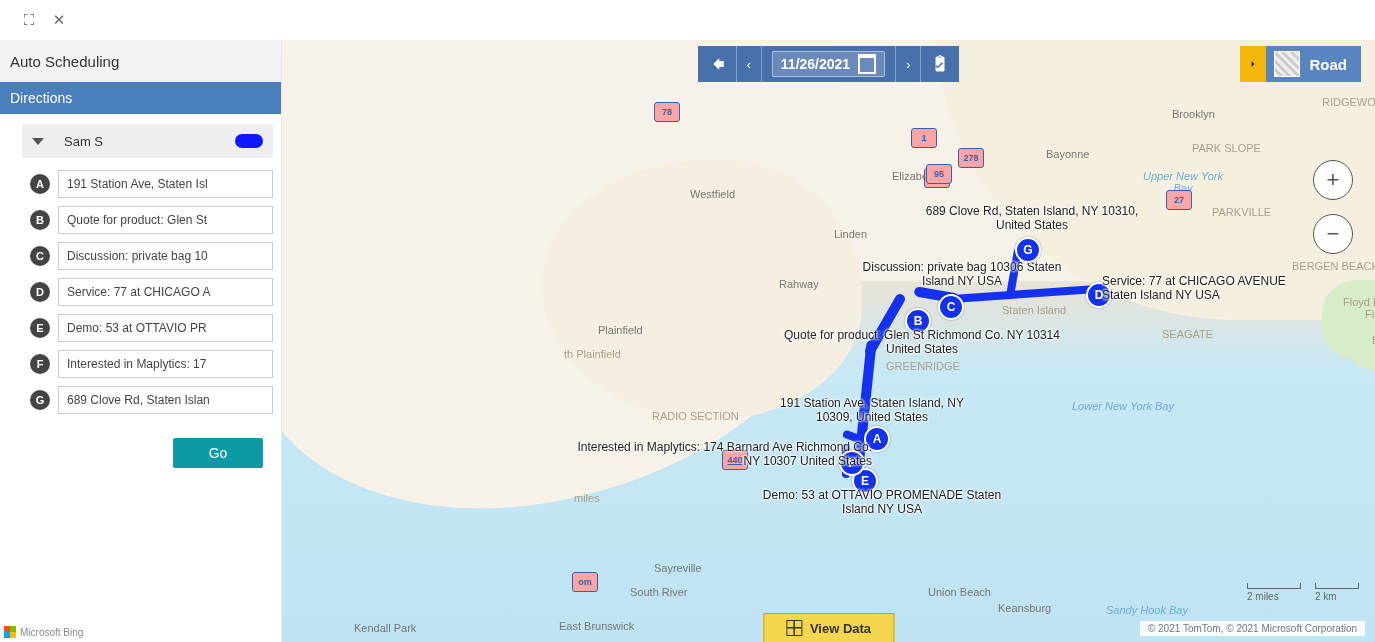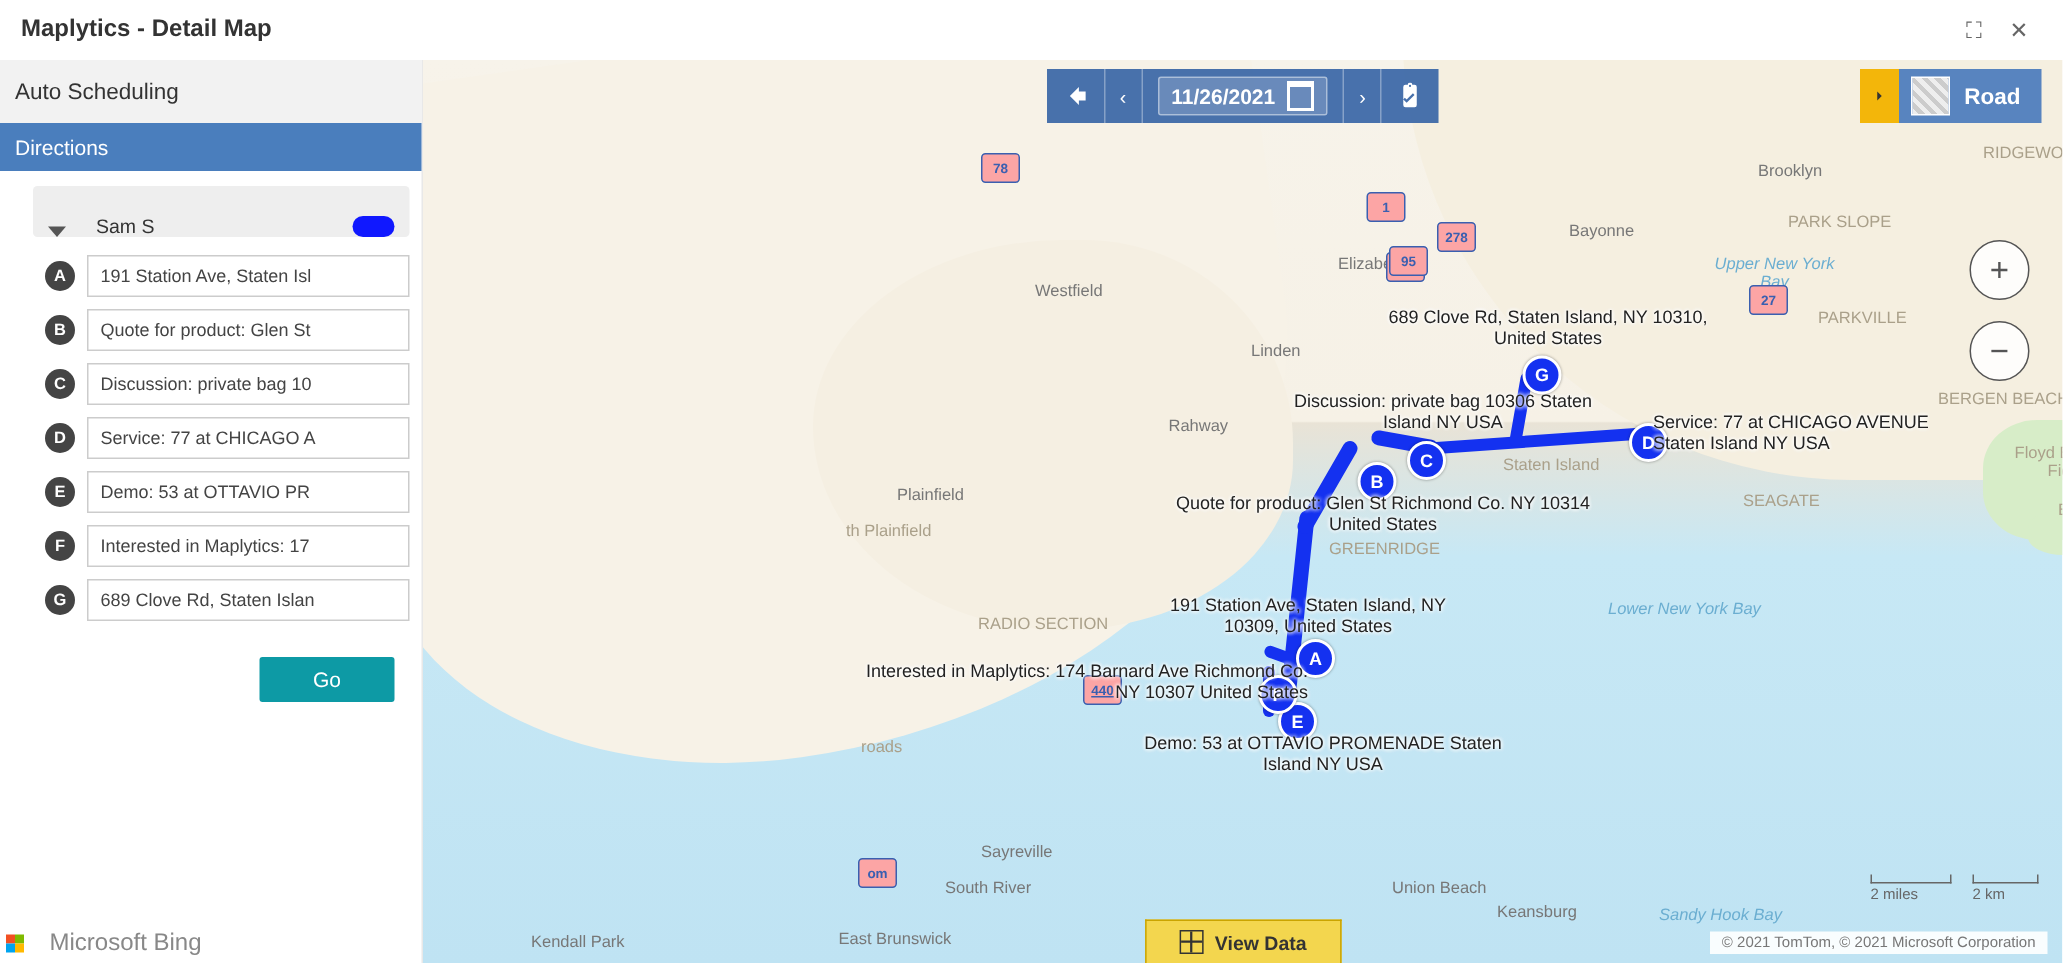--- a/index.html
+++ b/index.html
@@ -8,21 +8,21 @@
 .titlebar { height:40px; display:flex; align-items:center; padding:0 14px;}
 .titlebar .title { font-size:16px; font-weight:600; color:#333; flex:1;}
 .titlebar .tbtn { width:30px; text-align:center; color:#666; cursor:pointer; font-size:15px;}
 .body { display:flex; height:602px; }
 .sidebar { width:281px; border-right:1px solid #e8e8e8; display:flex; flex-direction:column;}
 .autosched { background:#f2f2f2; display:flex; align-items:center; height:42px; padding:0 10px;
   font-size:15px; color:#333;}
 .directions-hdr { background:#4a7ebd; color:#fff; height:32px; display:flex; align-items:center;
   padding:0 10px; font-size:14px;}
 .driverpanel { padding:10px 8px 0 22px;}
-.driverrow { background:#eeeeee; height:34px; display:flex; align-items:flex-end; border-radius:3px;
+.driverrow { background:#eeeeee; height:34px; display:flex; align-items:center; border-radius:3px;
   padding:0 10px; margin-bottom:12px;}
 .driverrow .tri { display:inline-block; width:0; height:0; border-left:6px solid transparent;
   border-right:6px solid transparent; border-top:7px solid #555; margin-right:20px;}
 .driverrow .name { flex:1;}
 .driverrow .badge { width:28px; height:14px; background:#1018ff; border-radius:8px;}
 .stoplist { padding:0 0 0 36px;}
 .stop { display:flex; align-items:center; margin-bottom:8px;}
 .stop .bullet { width:20px; height:20px; border-radius:50%; background:#444; color:#fff;
   display:flex; align-items:center; justify-content:center; font-size:11px; font-weight:600;
   flex:0 0 20px; margin-left:-28px; margin-right:8px;}
@@ -87,38 +87,37 @@
 .zoombtn { position:absolute; right:22px; width:38px; height:38px; border:1.5px solid #555;
   border-radius:50%; background:rgba(255,255,255,.85); display:flex; align-items:center;
   justify-content:center; font-size:22px; color:#555; cursor:pointer;}
 
 .scalebar { position:absolute; right:16px; bottom:40px; display:flex; gap:14px;}
 .scalebar .seglbl { font-size:10px; color:#666; position:relative; padding-top:8px;}
 .scalebar .seglbl:before { content:""; position:absolute; left:0; right:0; top:0; height:5px;
   border-left:1px solid #666; border-right:1px solid #666; border-bottom:1px solid #666;}
 .copyright { position:absolute; right:10px; bottom:6px; font-size:10px; color:#777;
   background:rgba(255,255,255,.9); padding:2px 8px;}
-.bing { position:absolute; left:4px; bottom:4px; font-size:16px; color:#888; display:flex;
-  align-items:center; gap:17px;}
+.bing { position:absolute; left:4px; bottom:4px; font-size:10px; color:#888; display:flex;
+  align-items:center; gap:4px;}
 .bing .sq { width:12px; height:12px; display:grid; grid-template-columns:1fr 1fr;}
 .bing .sq span:nth-child(1){background:#f25022}.bing .sq span:nth-child(2){background:#7fba00}
 .bing .sq span:nth-child(3){background:#00a4ef}.bing .sq span:nth-child(4){background:#ffb900}
 
 .viewdata { position:absolute; left:50%; transform:translateX(-50%); bottom:0;
   background:#f3d64e; border:1px solid #caa400; border-bottom:none; padding:6px 22px;
   font-weight:600; color:#333; cursor:pointer; display:flex; align-items:center; gap:8px;}
 .viewdata .grid { width:14px; height:14px; border:1.5px solid #333; background:
   linear-gradient(#333,#333) center/100% 1.5px no-repeat,
   linear-gradient(#333,#333) center/1.5px 100% no-repeat;}
 </style>
 </head>
 <body>
 
 <div class="titlebar">
-  <div class="title">Maplytics - Detail Map</div>
   <div class="tbtn">⛶</div>
   <div class="tbtn">✕</div>
 </div>
 
 <div class="body">
 
   <div class="sidebar">
     <div class="autosched">Auto Scheduling</div>
     <div class="directions-hdr">Directions</div>
 
@@ -196,21 +195,21 @@
         <div class="maplabel" style="left: 277px; top: 580px;">East Brunswick</div>
         <div class="maplabel" style="left: 564px; top: 600px;">Matawan</div>
         <div class="maplabel" style="left: 646px; top: 546px;">Union Beach</div>
         <div class="maplabel" style="left: 716px; top: 562px;">Keansburg</div>
         <div class="maplabel" style="left: 764px; top: 108px;">Bayonne</div>
         <div class="maplabel" style="left: 720px; top: 264px; color: rgb(170, 160, 138);">Staten Island</div>
         <div class="maplabel" style="left: 72px; top: 582px;">Kendall Park</div>
         <div class="maplabel waterlabel" style="left: 856px; top: 130px; white-space: normal; width: 90px; text-align: center;">Upper New York Bay</div>
         <div class="maplabel waterlabel" style="left: 790px; top: 360px;">Lower New York Bay</div>
         <div class="maplabel waterlabel" style="left: 824px; top: 564px;">Sandy Hook Bay</div>
-        <div class="maplabel" style="left: 292px; top: 452px; color: rgb(170, 160, 138);">roads</div>
+        <div class="maplabel" style="left: 292px; top: 452px; color: rgb(170, 160, 138);">miles</div>
         <div class="maplabel" style="left: 282px; top: 280px; color: rgb(170, 160, 138); margin-top: 28px;">th Plainfield</div>
         <div class="maplabel" style="left: 604px; top: 320px; color: rgb(170, 160, 138);">GREENRIDGE</div>
       </div>
     <div id="shields">
         <div class="shield" style="left: 372px; top: 62px;">78</div>
         <div class="shield" style="left: 629px; top: 88px;">1</div>
         <div class="shield" style="left: 676px; top: 108px;">278</div>
         <div class="shield" style="left: 884px; top: 140px; margin-top: 10px;">27</div>
         <div class="shield" style="left: 642px; top: 128px;">9</div>
         <div class="shield" style="left: 440px; top: 410px; text-decoration: underline;">440</div>

